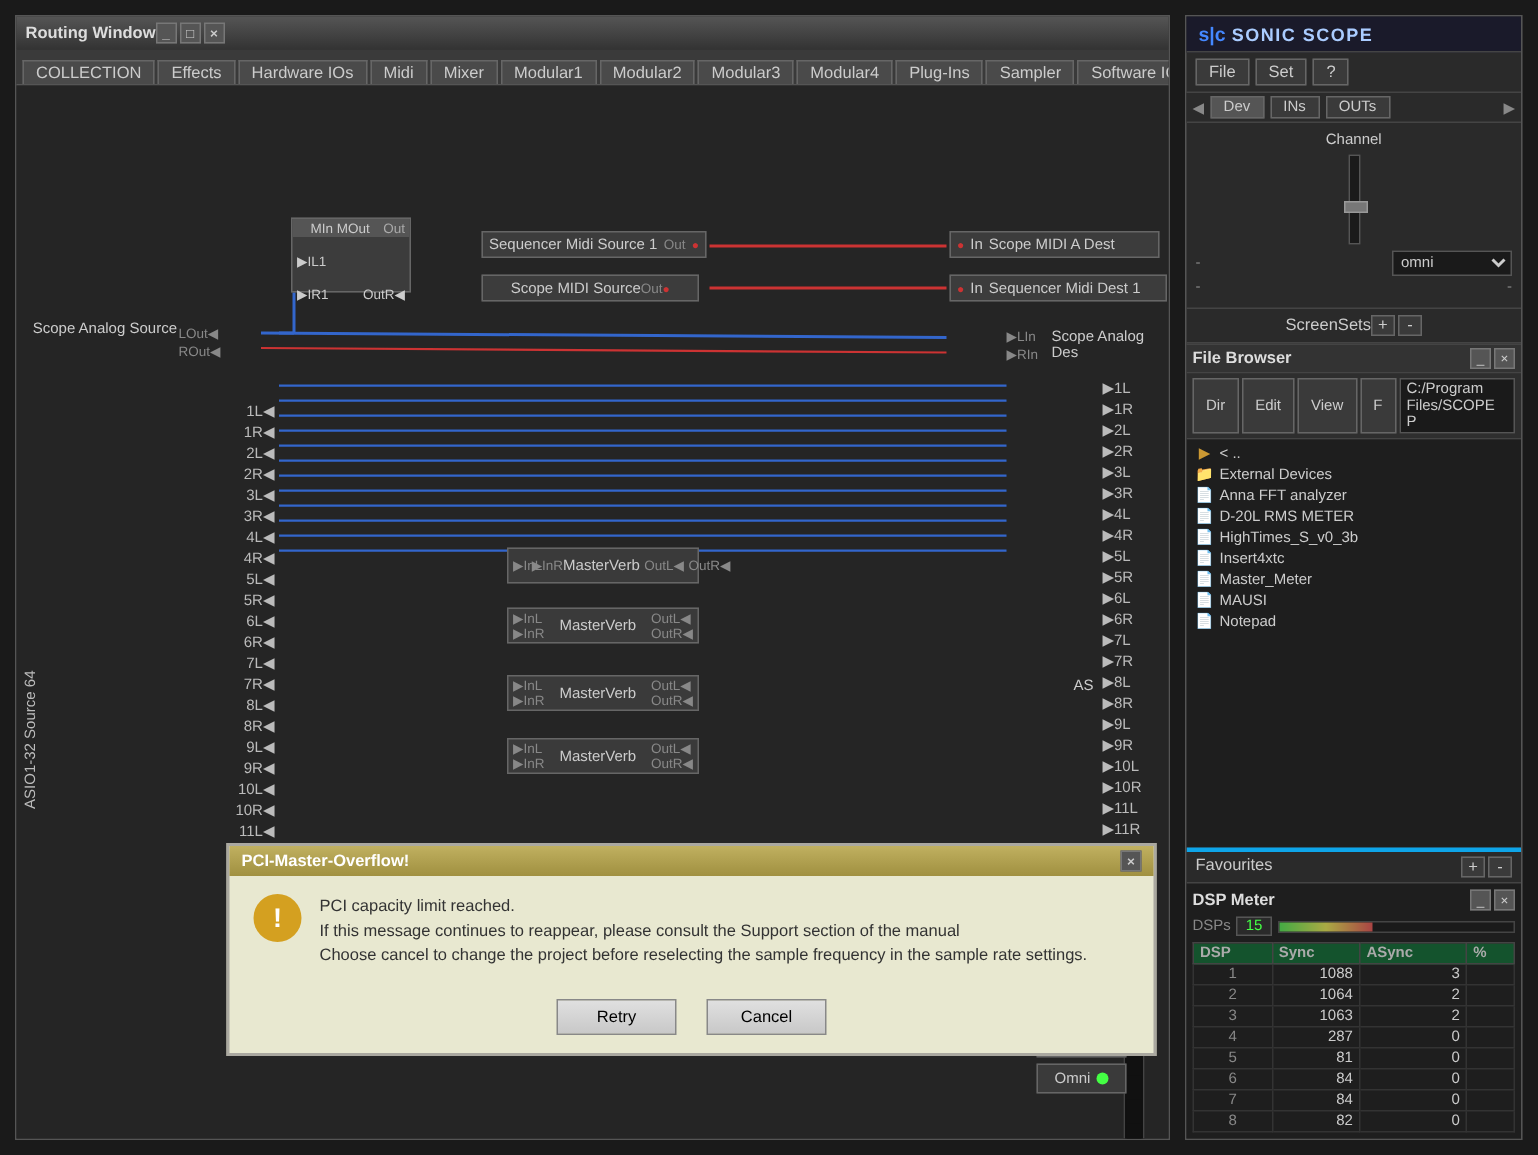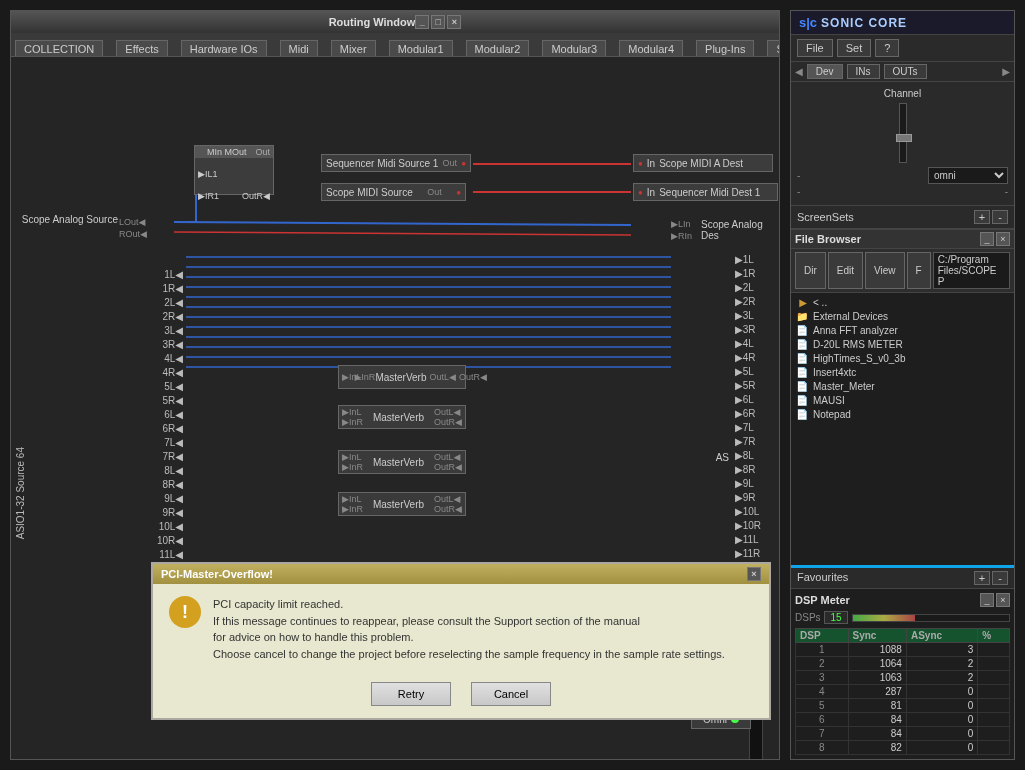--- a/index.html
+++ b/index.html
@@ -27,21 +27,21 @@
 
     #title-bar {
       background: linear-gradient(to bottom, #555, #333);
       height: 22px;
       display: flex;
       align-items: center;
       padding: 0 6px;
       color: #ddd;
       font-size: 11px;
       font-weight: bold;
-      justify-content: center;
+      justify-content: flex-start;
     }
 
     #title-bar-controls {
       display: flex;
       gap: 2px;
     }
 
     .title-btn {
       width: 14px;
       height: 14px;
@@ -70,21 +70,21 @@
       height: 16px;
       padding: 0 8px;
       background: #4a4a4a;
       border: 1px solid #666;
       border-bottom: none;
       color: #ccc;
       font-size: 11px;
       display: flex;
       align-items: center;
       cursor: pointer;
-      margin-right: 13px;
+      margin-right: 2px;
       white-space: nowrap;
     }
 
     
     #routing-area {
       position: relative;
       width: 100%;
       height: calc(100% - 46px);
       background: #252525;
       overflow: hidden;
@@ -328,21 +328,21 @@
       font-size: 10px;
       width: 80px;
       padding: 1px;
     }
 
     #screensets-section {
       padding: 4px 6px;
       border-bottom: 1px solid #444;
       display: flex;
       align-items: center;
-      justify-content: space-between;
+      justify-content: center;
     }
 
     .screensets-label {
       color: #ccc;
       font-size: 11px;
     }
 
     .ss-controls {
       display: flex;
       gap: 2px;
@@ -630,21 +630,21 @@
         <span style="float:right; font-size:9px;">OutR◀</span>
       </div>
     </div>
 
     <div style="position:absolute; top:97px; left:310px; width:150px; height:18px; background:#3c3c3c; border:1px solid #666; display:flex; align-items:center; justify-content:space-between; padding:0 4px; font-size:10px; color:#ccc;">
       <span>Sequencer Midi Source 1</span>
       <span style="font-size:9px; color:#888;">Out</span>
       <span style="color:#cc3333; font-size:8px;">●</span>
     </div>
 
-    <div style="position:absolute; top:126px; left:310px; width:145px; height:18px; background:#3c3c3c; border:1px solid #666; display:flex; align-items:center; justify-content:space-between; padding:0 4px; font-size:10px; color:#ccc;">
+    <div style="position:absolute; top:126px; left:310px; width:145px; height:18px; background:#3c3c3c; border:1px solid #666; display:flex; align-items:center; justify-content:center; padding:0 16px; font-size:10px; color:#ccc;">
       <span>Scope MIDI Source</span>
       <span style="font-size:9px; color:#888;">Out</span>
       <span style="color:#cc3333; font-size:8px;">●</span>
     </div>
 
     <div style="position:absolute; top:97px; left:622px; width:140px; height:18px; background:#3c3c3c; border:1px solid #666; display:flex; align-items:center; gap:4px; padding:0 4px; font-size:10px; color:#ccc;">
       <span style="color:#cc3333; font-size:8px;">●</span>
       <span>In</span>
       <span>Scope MIDI A Dest</span>
     </div>
@@ -798,38 +798,37 @@
     <div id="dialog">
       <div id="dialog-title">
         <span>PCI-Master-Overflow!</span>
         <div class="title-btn">×</div>
       </div>
       <div id="dialog-content">
         <div id="dialog-icon">!</div>
         <div id="dialog-text">
           <div>PCI capacity limit reached.</div>
           <div>If this message continues to reappear, please consult the Support section of the manual</div>
-          <div>for advice on how to handle this problem.</div>
           <div>Choose cancel to change the project before reselecting the sample frequency in the sample rate settings.</div>
         </div>
       </div>
       <div id="dialog-buttons">
         <button class="dialog-btn">Retry</button>
         <button class="dialog-btn">Cancel</button>
       </div>
     </div>
 
   </div>
 </div>
 
 <div id="right-panel">
 
   <div id="sc-header">
     <span id="sc-logo">s|c</span>
-    <span id="sc-name">SONIC CORE</span>
+    <span id="sc-name">SONIC SCOPE</span>
   </div>
 
   <div id="sc-menu">
     <button class="sc-menu-btn">File</button>
     <button class="sc-menu-btn">Set</button>
     <button class="sc-menu-btn">?</button>
   </div>
 
 
   <div id="ins-outs-bar">

